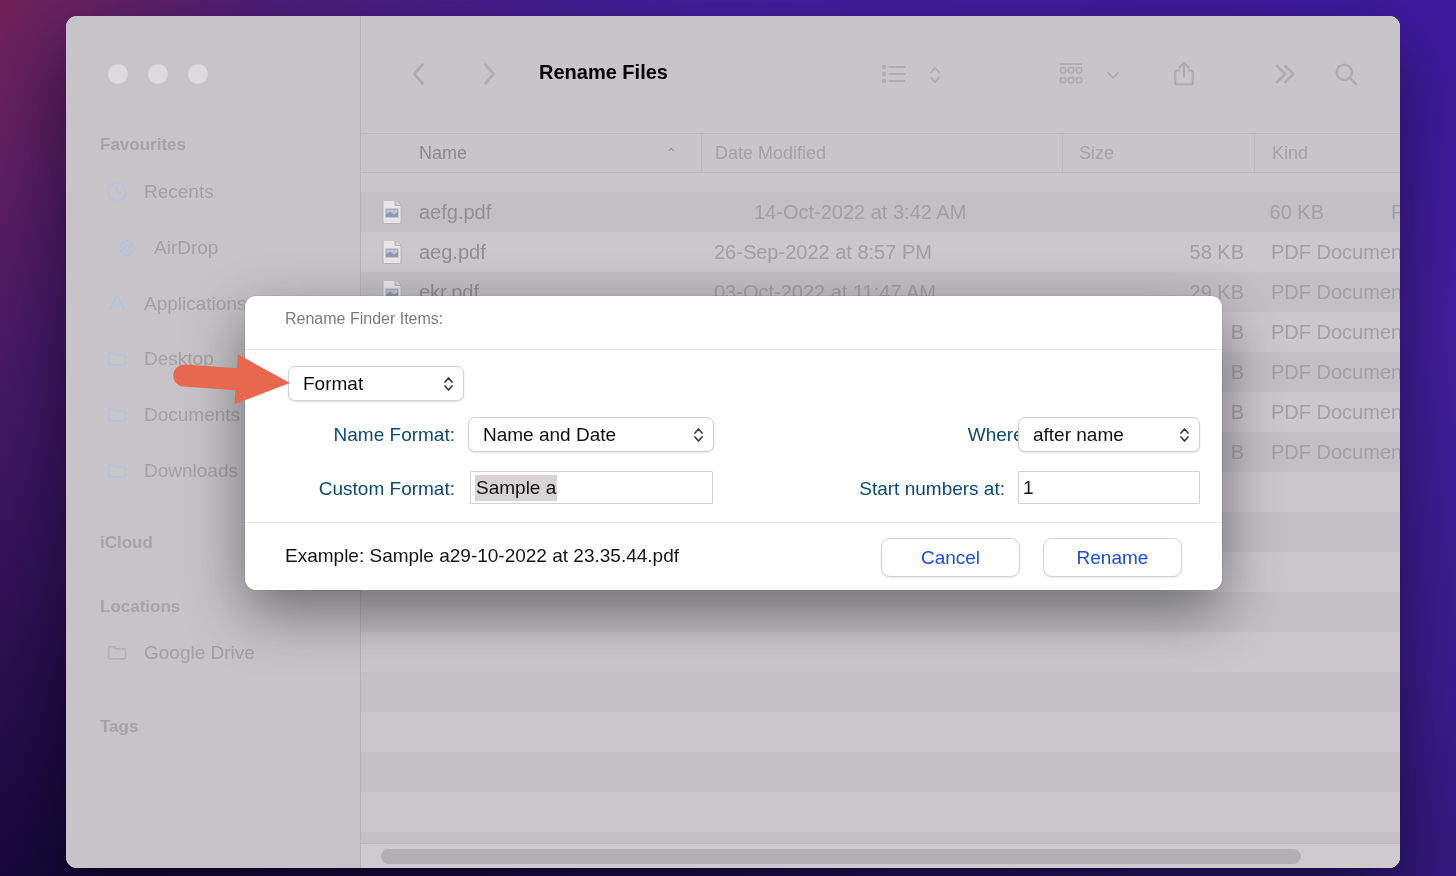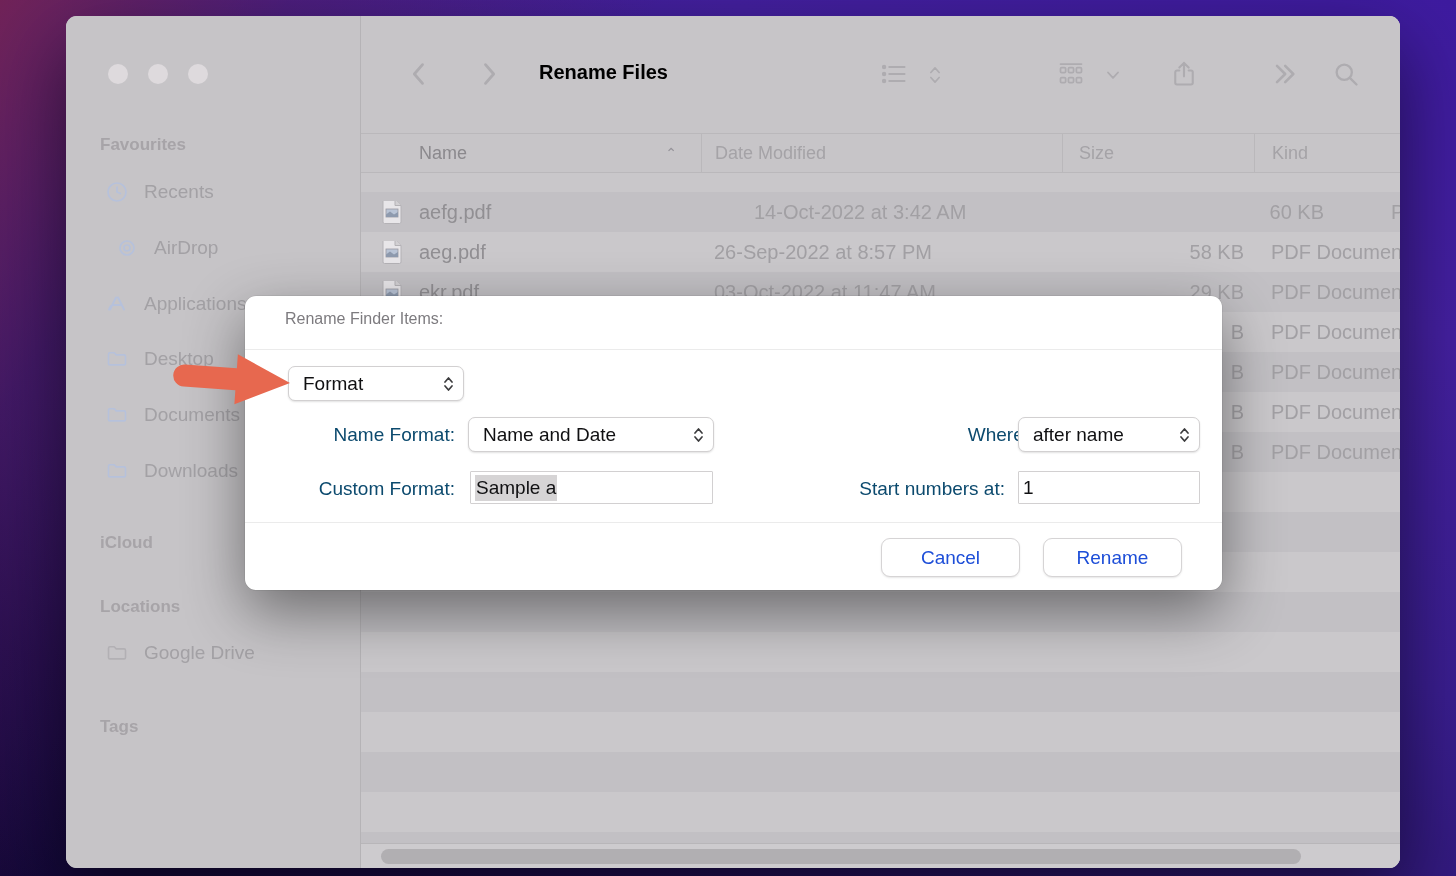--- a/index.html
+++ b/index.html
@@ -319,20 +319,21 @@
   <div class="dlg-label" style="left:0; top:182px; width:210px;">Custom Format:</div>
   <div class="tinput" style="left:225px; top:175px; width:243px; height:33px;">
     <span class="sel-hl">Sample a</span>
   </div>
   <div class="dlg-label" style="left:560px; top:182px; width:200px;">Start numbers at:</div>
   <div class="tinput" style="left:773px; top:175px; width:182px; height:33px;">
     <span>1</span>
   </div>
 
   <div class="dlg-sep" style="top:226px"></div>
+  <div class="example">Example: Sample a29-10-2022 at 23.35.44.pdf</div>
   <div class="btn" style="left:636px">
       <span>Cancel</span>
     </div>
   <div class="btn" style="left:798px">
       <span>Rename</span>
     </div>
 </div>
 
 <svg class="arrow" viewBox="0 0 126 62">
   <path d="M14 18 H66 V4 L120 29 L66 54 V40 H14 A11 11 0 0 1 14 18 Z" fill="#e7684f"></path>

